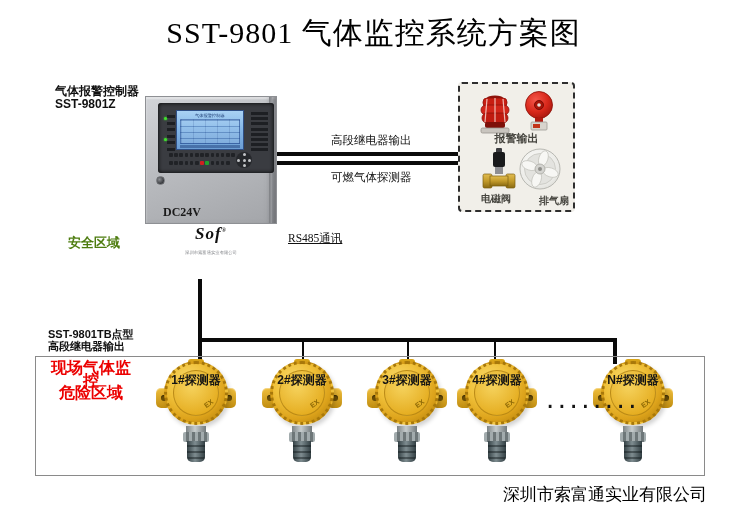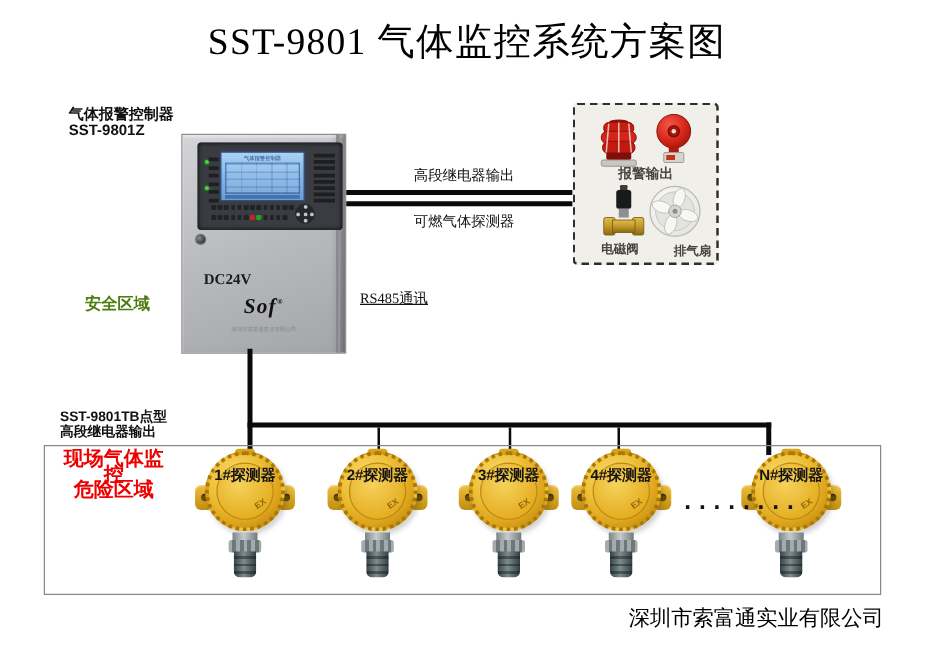--- a/index.html
+++ b/index.html
@@ -12,21 +12,21 @@
   .title { left:0; right:0; top:13px; text-align:center; font-size:30px; color:#000;
            font-family:"Liberation Serif","DejaVu Serif",serif; letter-spacing:1px; }
 
   
   .ctrl-name { left:55px; top:85px; font-size:12px; font-weight:bold; line-height:13px;
                font-family:"Liberation Sans","DejaVu Sans",sans-serif; color:#111; }
   .safe-zone { left:68px; top:234px; font-size:13px; font-weight:bold;
                font-family:"Liberation Sans","DejaVu Sans",sans-serif; color:#4d7c0f; }
 
   
-  .controller { left:145px; top:107px; width:132px; height:176px;
+  .controller { left:145px; top:96px; width:132px; height:128px;
     background:linear-gradient(160deg,#d2d4d8 0%,#b8babe 50%,#a3a5a9 100%);
     border:1px solid #8e9094;
     box-shadow:inset -9px 0 7px -5px rgba(60,62,66,.6), inset 0 2px 2px rgba(255,255,255,.55); }
   .seam { position:absolute; right:4px; top:0; width:3px; height:100%;
           background:linear-gradient(90deg,#7e8084,#9a9ca0); }
   .bezel { position:absolute; left:12px; top:6px; width:116px; height:70px;
            background:#3a3c41; border-radius:3px; box-shadow:inset 0 0 4px #000; }
   .screen { position:absolute; left:18px; top:7px; width:68px; height:40px;
             background:linear-gradient(180deg,#a9d2f4 0%,#86b8e8 45%,#6b9dd3 100%);
             border:1px solid #2e4f86; overflow:hidden; }

